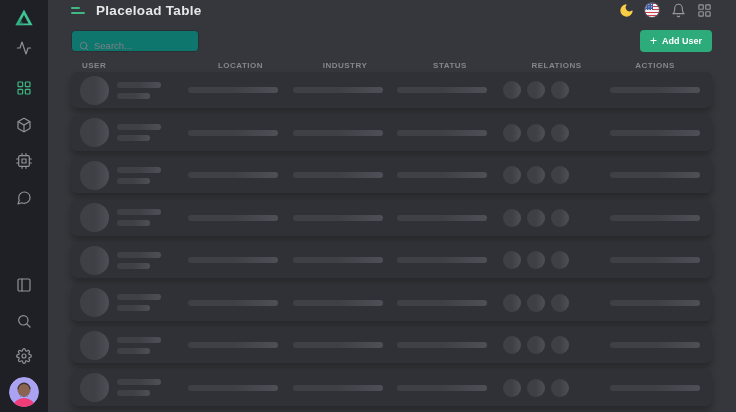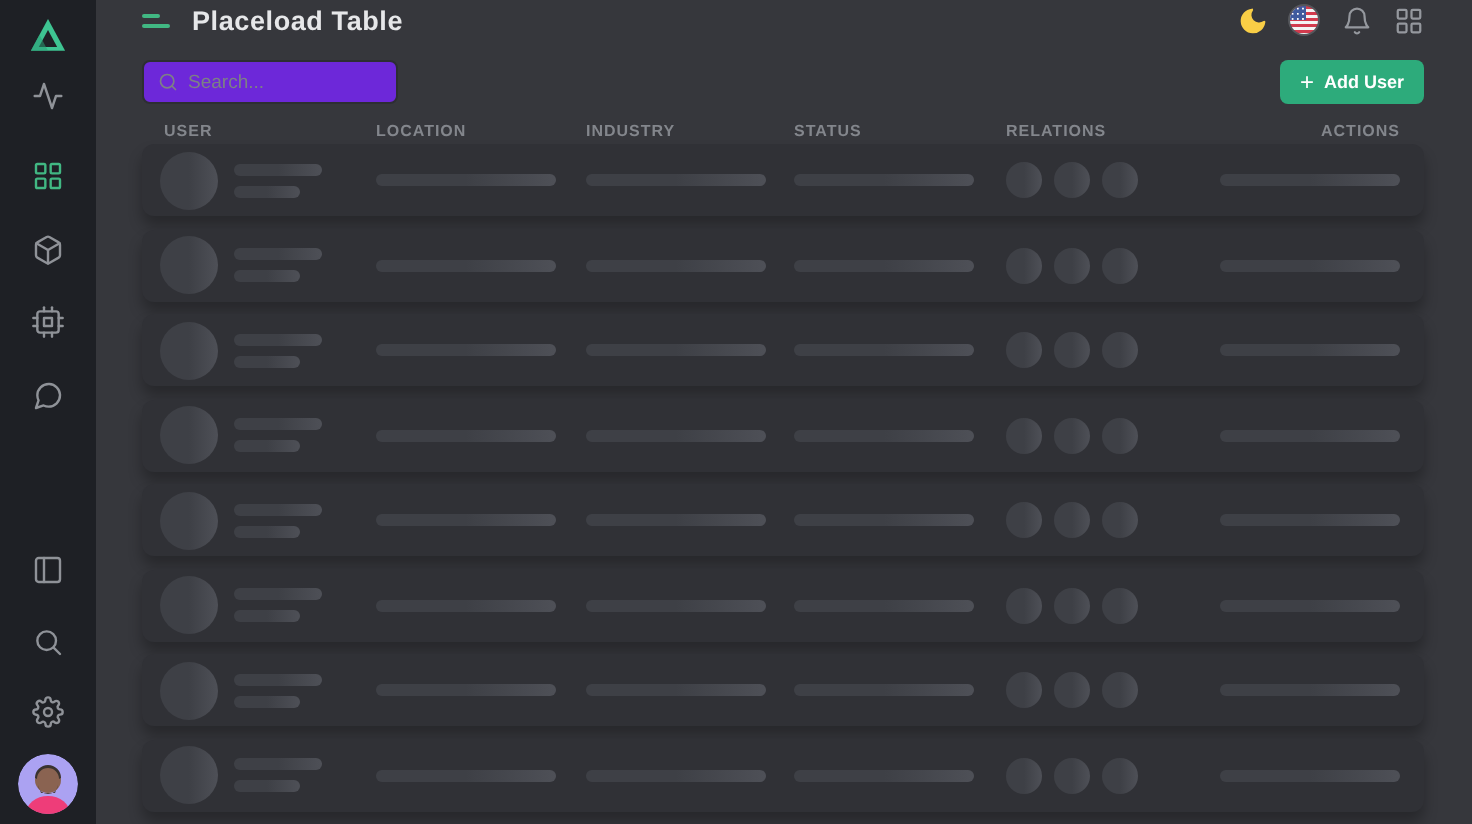--- a/index.html
+++ b/index.html
@@ -46,41 +46,41 @@
   .moon svg { fill:var(--moon,#f9ce46); stroke:var(--moon,#f9ce46); }
   .flag { width:16px; height:16px; border-radius:50%; overflow:hidden; position:relative;
     background:repeating-linear-gradient(180deg,#d23b4e 0 1.5px,#f3f3f3 1.5px 3px);
     border:1px solid #55575c; }
   .flag::after { content:""; position:absolute; top:0; left:0; width:8px; height:7px;
     background:#3f5a9e;
     background-image:radial-gradient(#fff 22%, transparent 25%);
     background-size:2.6px 2.6px; }
   
   .toolbar { margin-top:10px; height:22px; display:flex; align-items:center; }
-  .search-box { width:128px; height:22px; background:#6d28d9; border:1px solid #2d2e33;
-    border-radius:4px; display:flex; align-items:center; padding:0 7px; gap:5px; }
+  .search-box { width:128px; height:22px; background:#0f766e; border:1px solid #2d2e33;
+    border-radius:4px; display:flex; align-items:flex-end; padding:0 7px; gap:5px; }
   .search-box svg { width:10px; height:10px; stroke:#7d8085; fill:none;
     stroke-width:2; stroke-linecap:round; flex:0 0 auto; }
   .search-box input { flex:1; min-width:0; background:transparent; border:none; outline:none;
     font-family:"Liberation Sans", sans-serif; font-size:9.5px; color:#c9cbce; }
   .search-box input::placeholder { color:#7d8085; }
   .add-user-btn { margin-left:auto; height:22px; padding:0 10px; border:none;
     border-radius:4px; background:var(--btn-green,#2dab7b); color:#fff;
     font-family:"Liberation Sans", sans-serif; font-size:9px; font-weight:700;
     display:flex; align-items:center; gap:5px; cursor:pointer; }
   .add-user-btn .plus { font-size:12px; font-weight:400; line-height:1; }
   
   .thead, .trow { display:grid;
     grid-template-columns:108px 105px 104px 106px 107px 1fr;
     align-items:center; padding:0 12px 0 9px; }
   .thead { margin-top:9px; height:14px; margin-bottom:2px; }
   .th { font-size:8px; font-weight:700; letter-spacing:.5px; color:#83868c;
-    text-transform:uppercase; text-align:left; }
+    text-transform:uppercase; text-align:center; }
   .th:first-child { text-align:left; padding-left:2px; }
-  .th:last-child { text-align:right; }
+  .th:last-child { }
   .trow { height:36px; margin-bottom:6.5px; border-radius:6px;
     background:var(--row-bg,#303136);
     box-shadow:0 5px 7px rgba(0,0,0,.28); }
   .cell { display:flex; align-items:center; }
   .cell.user { gap:8px; }
   .cell.actions { justify-content:flex-end; }
   .lines { display:flex; flex-direction:column; gap:5px; }
   .ph { background:linear-gradient(90deg,#3e4046 25%,#4e5057 50%,#3e4046 75%);
     background-size:200% 100%; animation:shim 1.4s linear infinite; }
   @keyframes shim { 0%{background-position:200% 0;} 100%{background-position:-200% 0;} }

